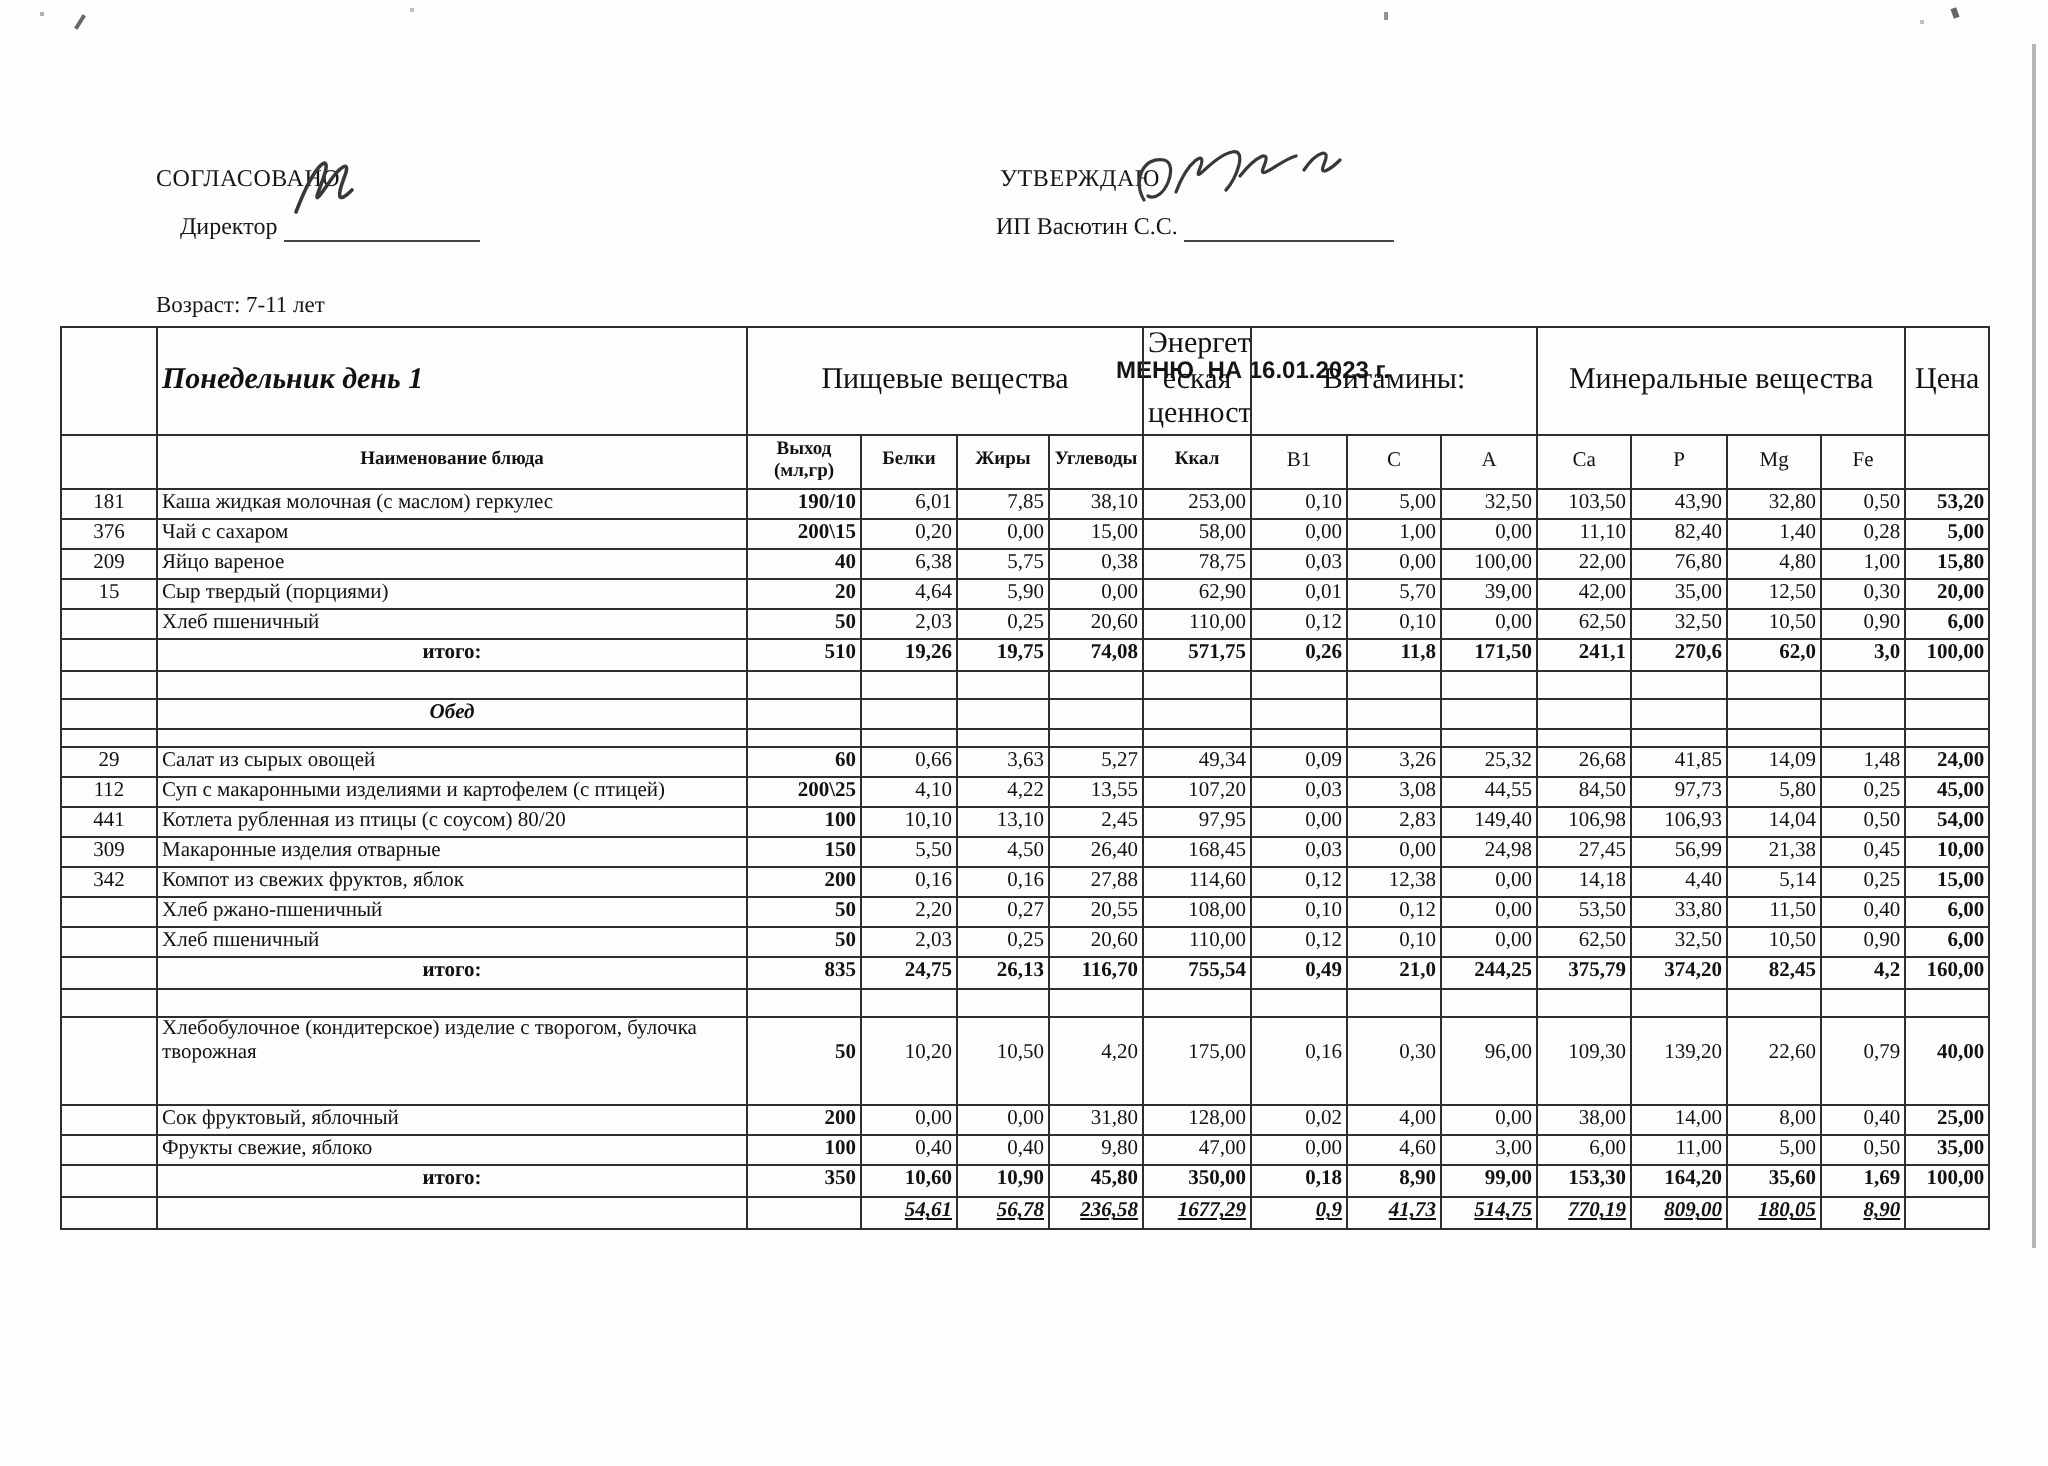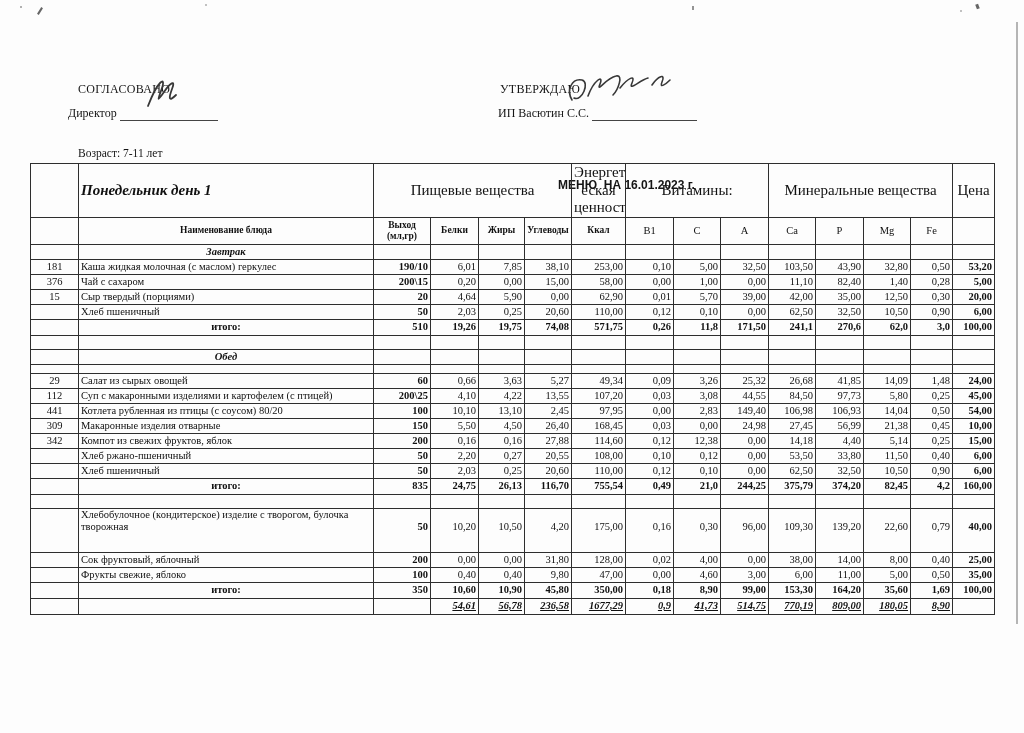--- a/index.html
+++ b/index.html
@@ -50,21 +50,21 @@
 
   <div class="speck" style="left:39px;top:7px;width:2px;height:8px;transform:rotate(32deg);"></div>
   <div class="speck" style="left:20px;top:6px;width:2px;height:2px;opacity:.5;"></div>
   <div class="speck" style="left:205px;top:4px;width:2px;height:2px;opacity:.4;"></div>
   <div class="speck" style="left:692px;top:6px;width:2px;height:4px;opacity:.7;"></div>
   <div class="speck" style="left:976px;top:4px;width:3px;height:5px;transform:rotate(-20deg);"></div>
   <div class="speck" style="left:960px;top:10px;width:2px;height:2px;opacity:.4;"></div>
   <div class="edge-line"></div>
 
   <div class="abs approve-title" style="left:78px;top:82px;">СОГЛАСОВАНО</div>
-  <div class="abs role-line" style="left:68px;top:100px;">
+  <div class="abs role-line" style="left:90px;top:100px;">
     <span>Директор</span>
     <span class="uline" style="width:98px;"></span>
   </div>
   <svg class="sig abs" style="left:140px;top:74px;" width="66" height="38" viewBox="0 0 66 38">
     <path d="M8,32 C18,6 26,2 22,14 C19,23 15,31 24,18 C30,9 36,5 32,15 C29,23 28,29 36,21" stroke-width="1.8"></path>
   </svg>
 
   <div class="abs approve-title" style="left:500px;top:82px;">УТВЕРЖДАЮ</div>
   <div class="abs role-line" style="left:498px;top:100px;">
     <span>ИП Васютин С.С.</span>
@@ -118,37 +118,20 @@
         <td class="el">A</td>
         <td class="el">Ca</td>
         <td class="el">P</td>
         <td class="el">Mg</td>
         <td class="el">Fe</td>
         <td></td>
       </tr>
     </thead>
     <tbody id="menu-body">
         <tr>
-          <td class="c-num"></td>
-          <td class="sec-title">Завтрак</td>
-          <td class="c-out"></td>
-          <td class="c-val"></td>
-          <td class="c-val"></td>
-          <td class="c-val"></td>
-          <td class="c-val"></td>
-          <td class="c-val"></td>
-          <td class="c-val"></td>
-          <td class="c-val"></td>
-          <td class="c-val"></td>
-          <td class="c-val"></td>
-          <td class="c-val"></td>
-          <td class="c-val"></td>
-          <td class="c-price"></td>
-        </tr>
-        <tr>
           <td class="c-num">181</td>
           <td class="c-name">Каша жидкая молочная (с маслом) геркулес</td>
           <td class="c-out">190/10</td>
           <td class="c-val">6,01</td>
           <td class="c-val">7,85</td>
           <td class="c-val">38,10</td>
           <td class="c-val">253,00</td>
           <td class="c-val">0,10</td>
           <td class="c-val">5,00</td>
           <td class="c-val">32,50</td>
@@ -169,20 +152,37 @@
           <td class="c-val">0,00</td>
           <td class="c-val">1,00</td>
           <td class="c-val">0,00</td>
           <td class="c-val">11,10</td>
           <td class="c-val">82,40</td>
           <td class="c-val">1,40</td>
           <td class="c-val">0,28</td>
           <td class="c-price">5,00</td>
         </tr>
         <tr>
+          <td class="c-num">209</td>
+          <td class="c-name">Яйцо вареное</td>
+          <td class="c-out">40</td>
+          <td class="c-val">6,38</td>
+          <td class="c-val">5,75</td>
+          <td class="c-val">0,38</td>
+          <td class="c-val">78,75</td>
+          <td class="c-val">0,03</td>
+          <td class="c-val">0,00</td>
+          <td class="c-val">100,00</td>
+          <td class="c-val">22,00</td>
+          <td class="c-val">76,80</td>
+          <td class="c-val">4,80</td>
+          <td class="c-val">1,00</td>
+          <td class="c-price">15,80</td>
+        </tr>
+        <tr>
           <td class="c-num">15</td>
           <td class="c-name">Сыр твердый (порциями)</td>
           <td class="c-out">20</td>
           <td class="c-val">4,64</td>
           <td class="c-val">5,90</td>
           <td class="c-val">0,00</td>
           <td class="c-val">62,90</td>
           <td class="c-val">0,01</td>
           <td class="c-val">5,70</td>
           <td class="c-val">39,00</td>

